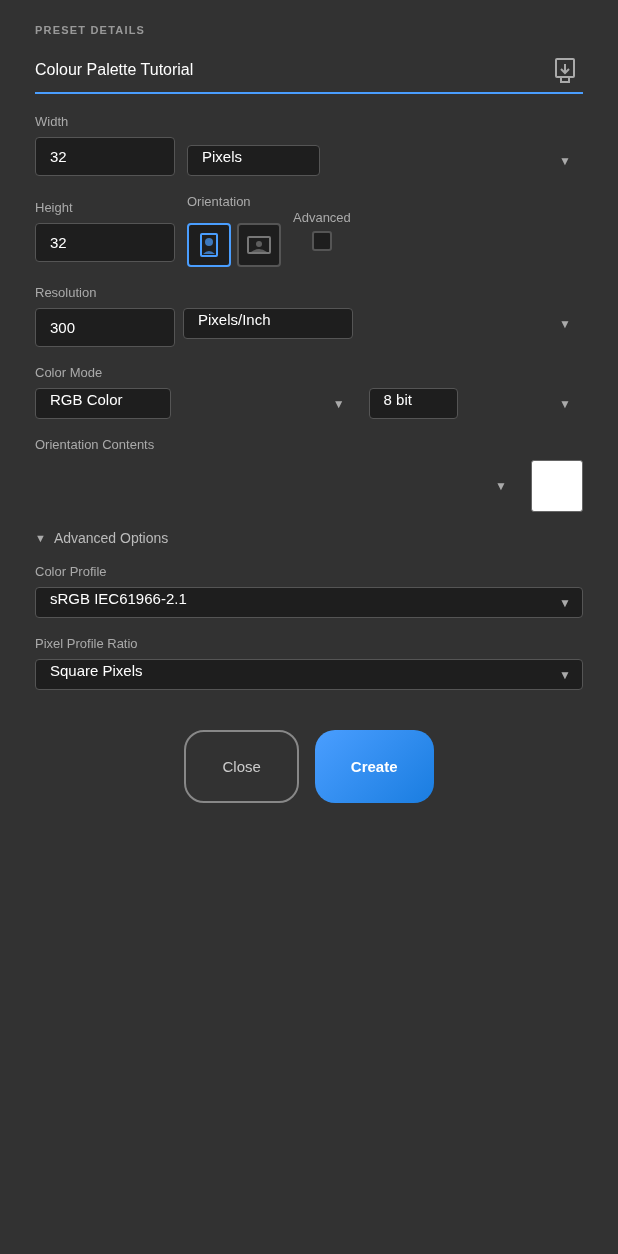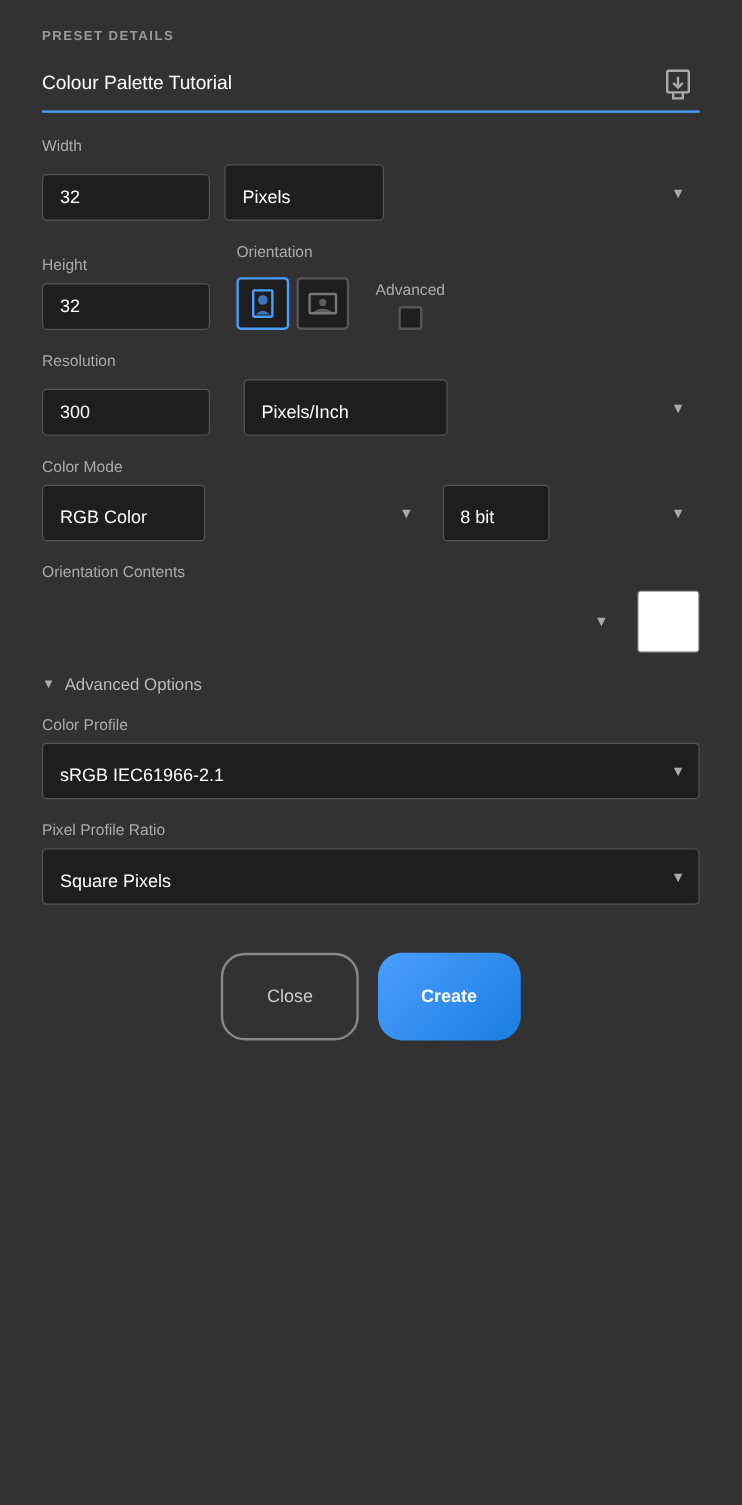--- a/index.html
+++ b/index.html
@@ -66,42 +66,42 @@
       color: #aaaaaa;
       margin-bottom: 8px;
     }
 
     .field-group {
       margin-bottom: 18px;
     }
 
     .row {
       display: flex;
-      gap: 22px;
-      align-items: flex-end;
+      gap: 12px;
+      align-items: center;
     }
 
     .input-box {
       background-color: #1e1e1e;
       border: 1px solid #555555;
       border-radius: 4px;
       color: #ffffff;
       font-size: 15px;
       padding: 10px 14px;
       width: 140px;
       outline: none;
     }
 
     .select-box {
       background-color: #1e1e1e;
       border: 1px solid #555555;
       border-radius: 4px;
       color: #ffffff;
       font-size: 15px;
-      padding: 18px 36px 10px 14px;
+      padding: 2px 36px 10px 14px;
       appearance: none;
       -webkit-appearance: none;
       outline: none;
       cursor: pointer;
       flex: 1;
       position: relative;
     }
 
     .select-wrapper {
       position: relative;
@@ -230,22 +230,22 @@
     }
 
     .width-height-row {
       display: flex;
       align-items: flex-end;
       gap: 12px;
     }
 
     .resolution-row {
       display: flex;
-      align-items: flex-end;
-      gap: 28px;
+      align-items: flex-start;
+      gap: 8px;
     }
 
     .artboards-label-row {
       display: flex;
       flex-direction: column;
       align-items: center;
     }
 
     .artboards-label-row .field-label {
       margin-bottom: 0;

